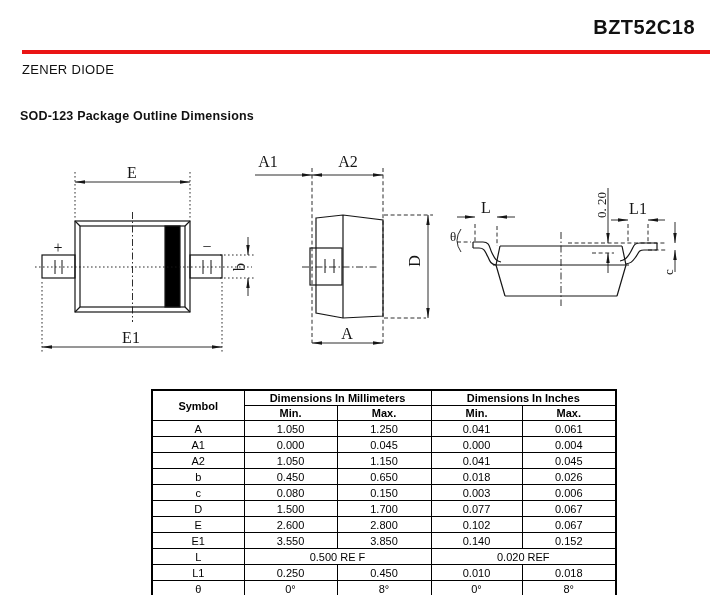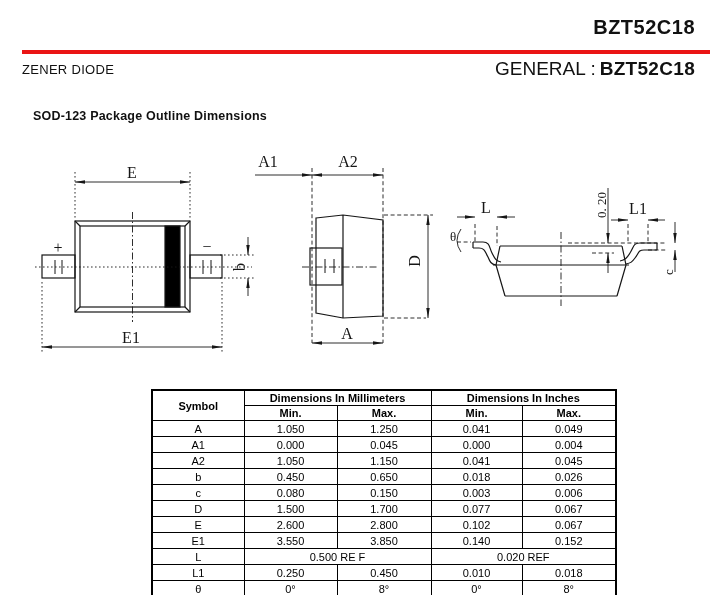--- a/index.html
+++ b/index.html
@@ -4,40 +4,39 @@
 <style>
   html,body{margin:0;padding:0;background:#fff;}
   .page{position:relative;width:722px;height:595px;background:#ffffff;overflow:hidden;
         font-family:"Liberation Sans",sans-serif;color:#111;}
   .title{position:absolute;top:16px;right:27px;font-size:20px;font-weight:bold;letter-spacing:.5px;}
   .rule{position:absolute;left:22px;top:50px;width:688px;height:4px;}
   .ptype{position:absolute;left:22px;top:62px;font-size:13px;letter-spacing:.3px;}
   .general{position:absolute;top:58px;right:27px;font-size:19px;}
   .general .gp{font-weight:normal;}
   .general .gb{font-weight:bold;margin-left:4px;letter-spacing:.3px;}
-  .heading{position:absolute;left:33px;top:109px;font-size:12.5px;font-weight:bold;letter-spacing:.2px;}
+  .heading{position:absolute;left:20px;top:109px;font-size:12.5px;font-weight:bold;letter-spacing:.2px;}
   svg.drawings{position:absolute;left:0;top:0;}
   svg .lbl{font-family:"Liberation Serif","DejaVu Serif",serif;font-size:16px;fill:#161616;}
   svg .lbl-sm{font-family:"Liberation Serif","DejaVu Serif",serif;font-size:13px;fill:#161616;}
   table.dims{position:absolute;left:151px;top:377px;border-collapse:collapse;table-layout:fixed;
              width:464px;font-size:11px;color:#000;margin-top:12px;}
   table.dims th,table.dims td{border:1.4px solid #000;text-align:center;padding:0;overflow:hidden;}
   table.dims{border:2px solid #000;}
   table.dims thead th{height:14px;font-weight:bold;}
   table.dims tbody td{height:15px;font-weight:normal;}
 </style>
 </head>
 <body>
 
 <div class="page">
 
   <div class="title">BZT52C18</div>
   <div class="rule" style="background: rgb(234, 21, 21);"></div>
   <div class="ptype">ZENER DIODE</div>
-  <div class="general"><span class="gp">GENERAL :</span><span class="gb">BZT52C18</span></div>
   <div class="heading">SOD-123  Package Outline Dimensions</div>
 
   <svg class="drawings" width="727" height="595" viewBox="0 0 727 595">
     <defs>
       <marker id="arr" markerWidth="11" markerHeight="6" refX="10.4" refY="3" orient="auto-start-reverse" markerUnits="userSpaceOnUse">
         <path d="M10.5,3 L0,1.2 L0,4.8 Z" fill="#161616"></path>
       </marker>
     </defs>
 
     <g stroke="#161616" fill="none" stroke-width="1.2">
@@ -155,21 +154,21 @@
         <th>Min.</th>
         <th>Max.</th>
       </tr>
     </thead>
     <tbody>
         <tr>
           <td>A</td>
           <td>1.050</td>
           <td>1.250</td>
           <td>0.041</td>
-          <td>0.049</td>
+          <td>0.061</td>
         </tr>
         <tr>
           <td>A1</td>
           <td>0.000</td>
           <td>0.045</td>
           <td>0.000</td>
           <td>0.004</td>
         </tr>
         <tr>
           <td>A2</td>

